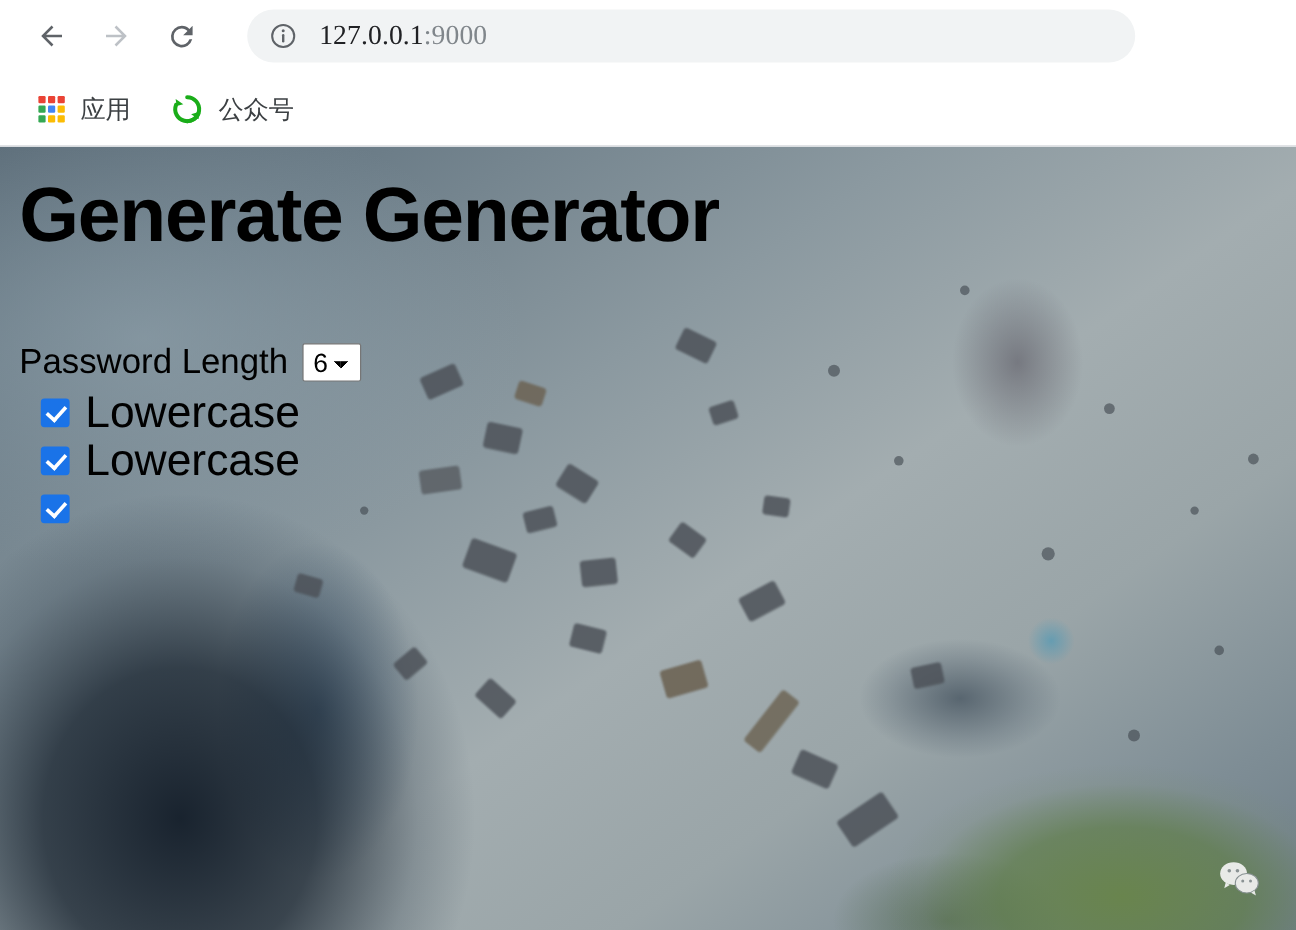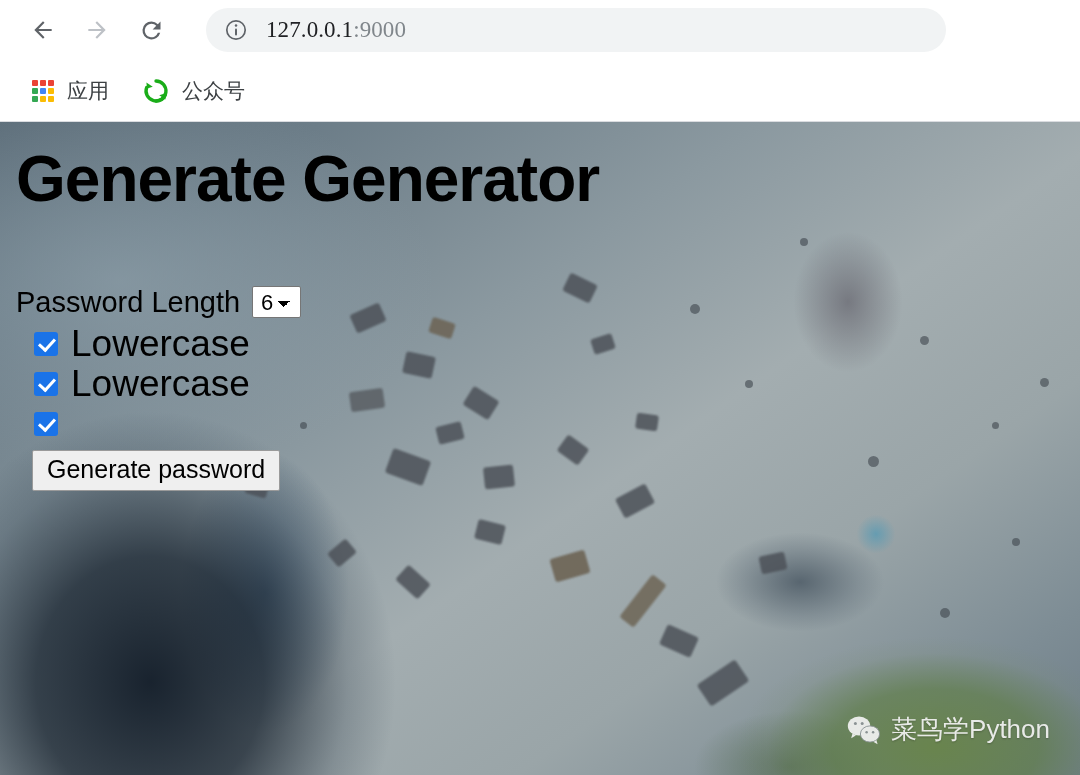--- a/index.html
+++ b/index.html
@@ -374,31 +374,29 @@
       <label class="option-row">
         <span class="cb"></span>
         <span class="option-label">Lowercase</span>
       </label>
 
 
       <label class="option-row">
         <span class="cb"></span>
       </label>
 
-      <button id="generate-button">Generate password</button>
     </div>
   </div>
 
   <div id="watermark">
     <svg id="wechat-logo-icon" viewBox="0 0 34 30">
       <ellipse cx="12" cy="11" rx="11.2" ry="9.4" fill="#f2f2f2"></ellipse>
       <path d="M5.5 18.2 L4.2 23.2 L8.8 20.4 Z" fill="#f2f2f2"></path>
       <ellipse cx="23" cy="19" rx="9.6" ry="8.1" fill="#f2f2f2" stroke="#8a9296" stroke-width="0.9"></ellipse>
       <path d="M29.4 25.1 L30.6 29.2 L26.6 26.9 Z" fill="#f2f2f2"></path>
       <circle cx="8.4" cy="8.6" r="1.5" fill="#8d9498"></circle>
       <circle cx="15.2" cy="8.6" r="1.5" fill="#8d9498"></circle>
       <circle cx="19.6" cy="17.2" r="1.25" fill="#8d9498"></circle>
       <circle cx="26.1" cy="17.2" r="1.25" fill="#8d9498"></circle>
     </svg>
-    <span id="watermark-text">菜鸟学Python</span>
   </div>
 
 </div>
 
 </body></html>

